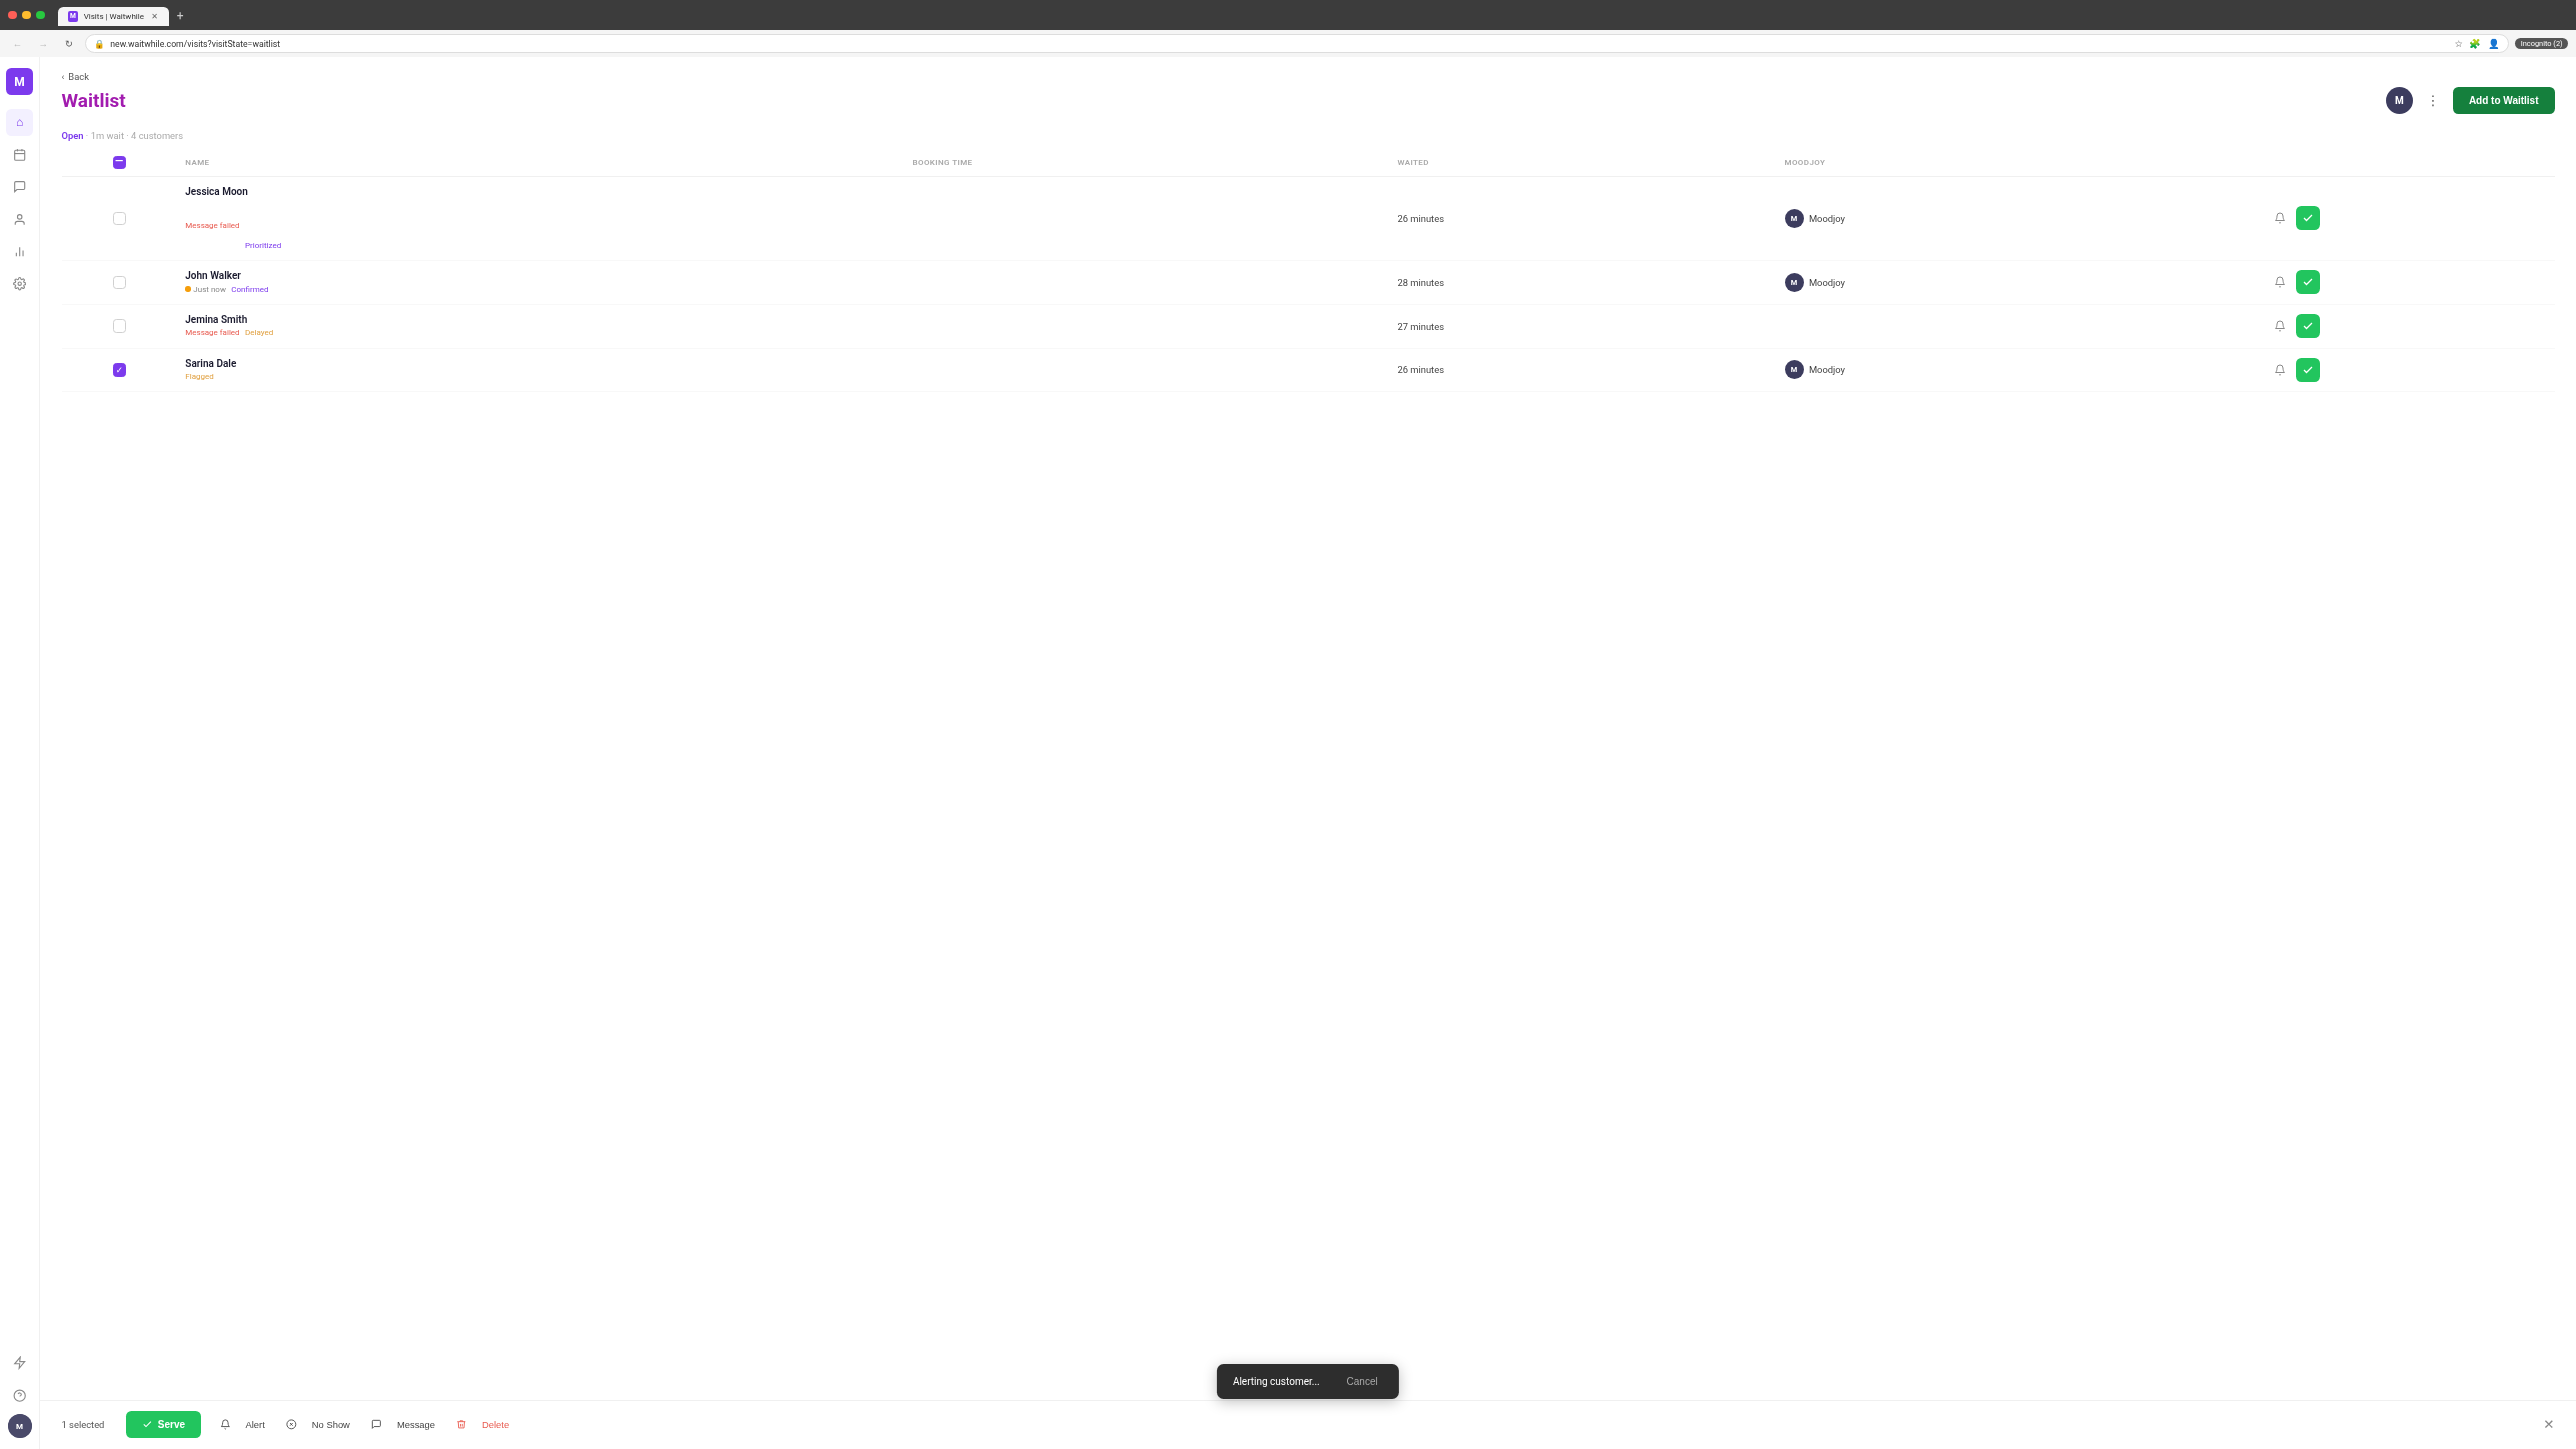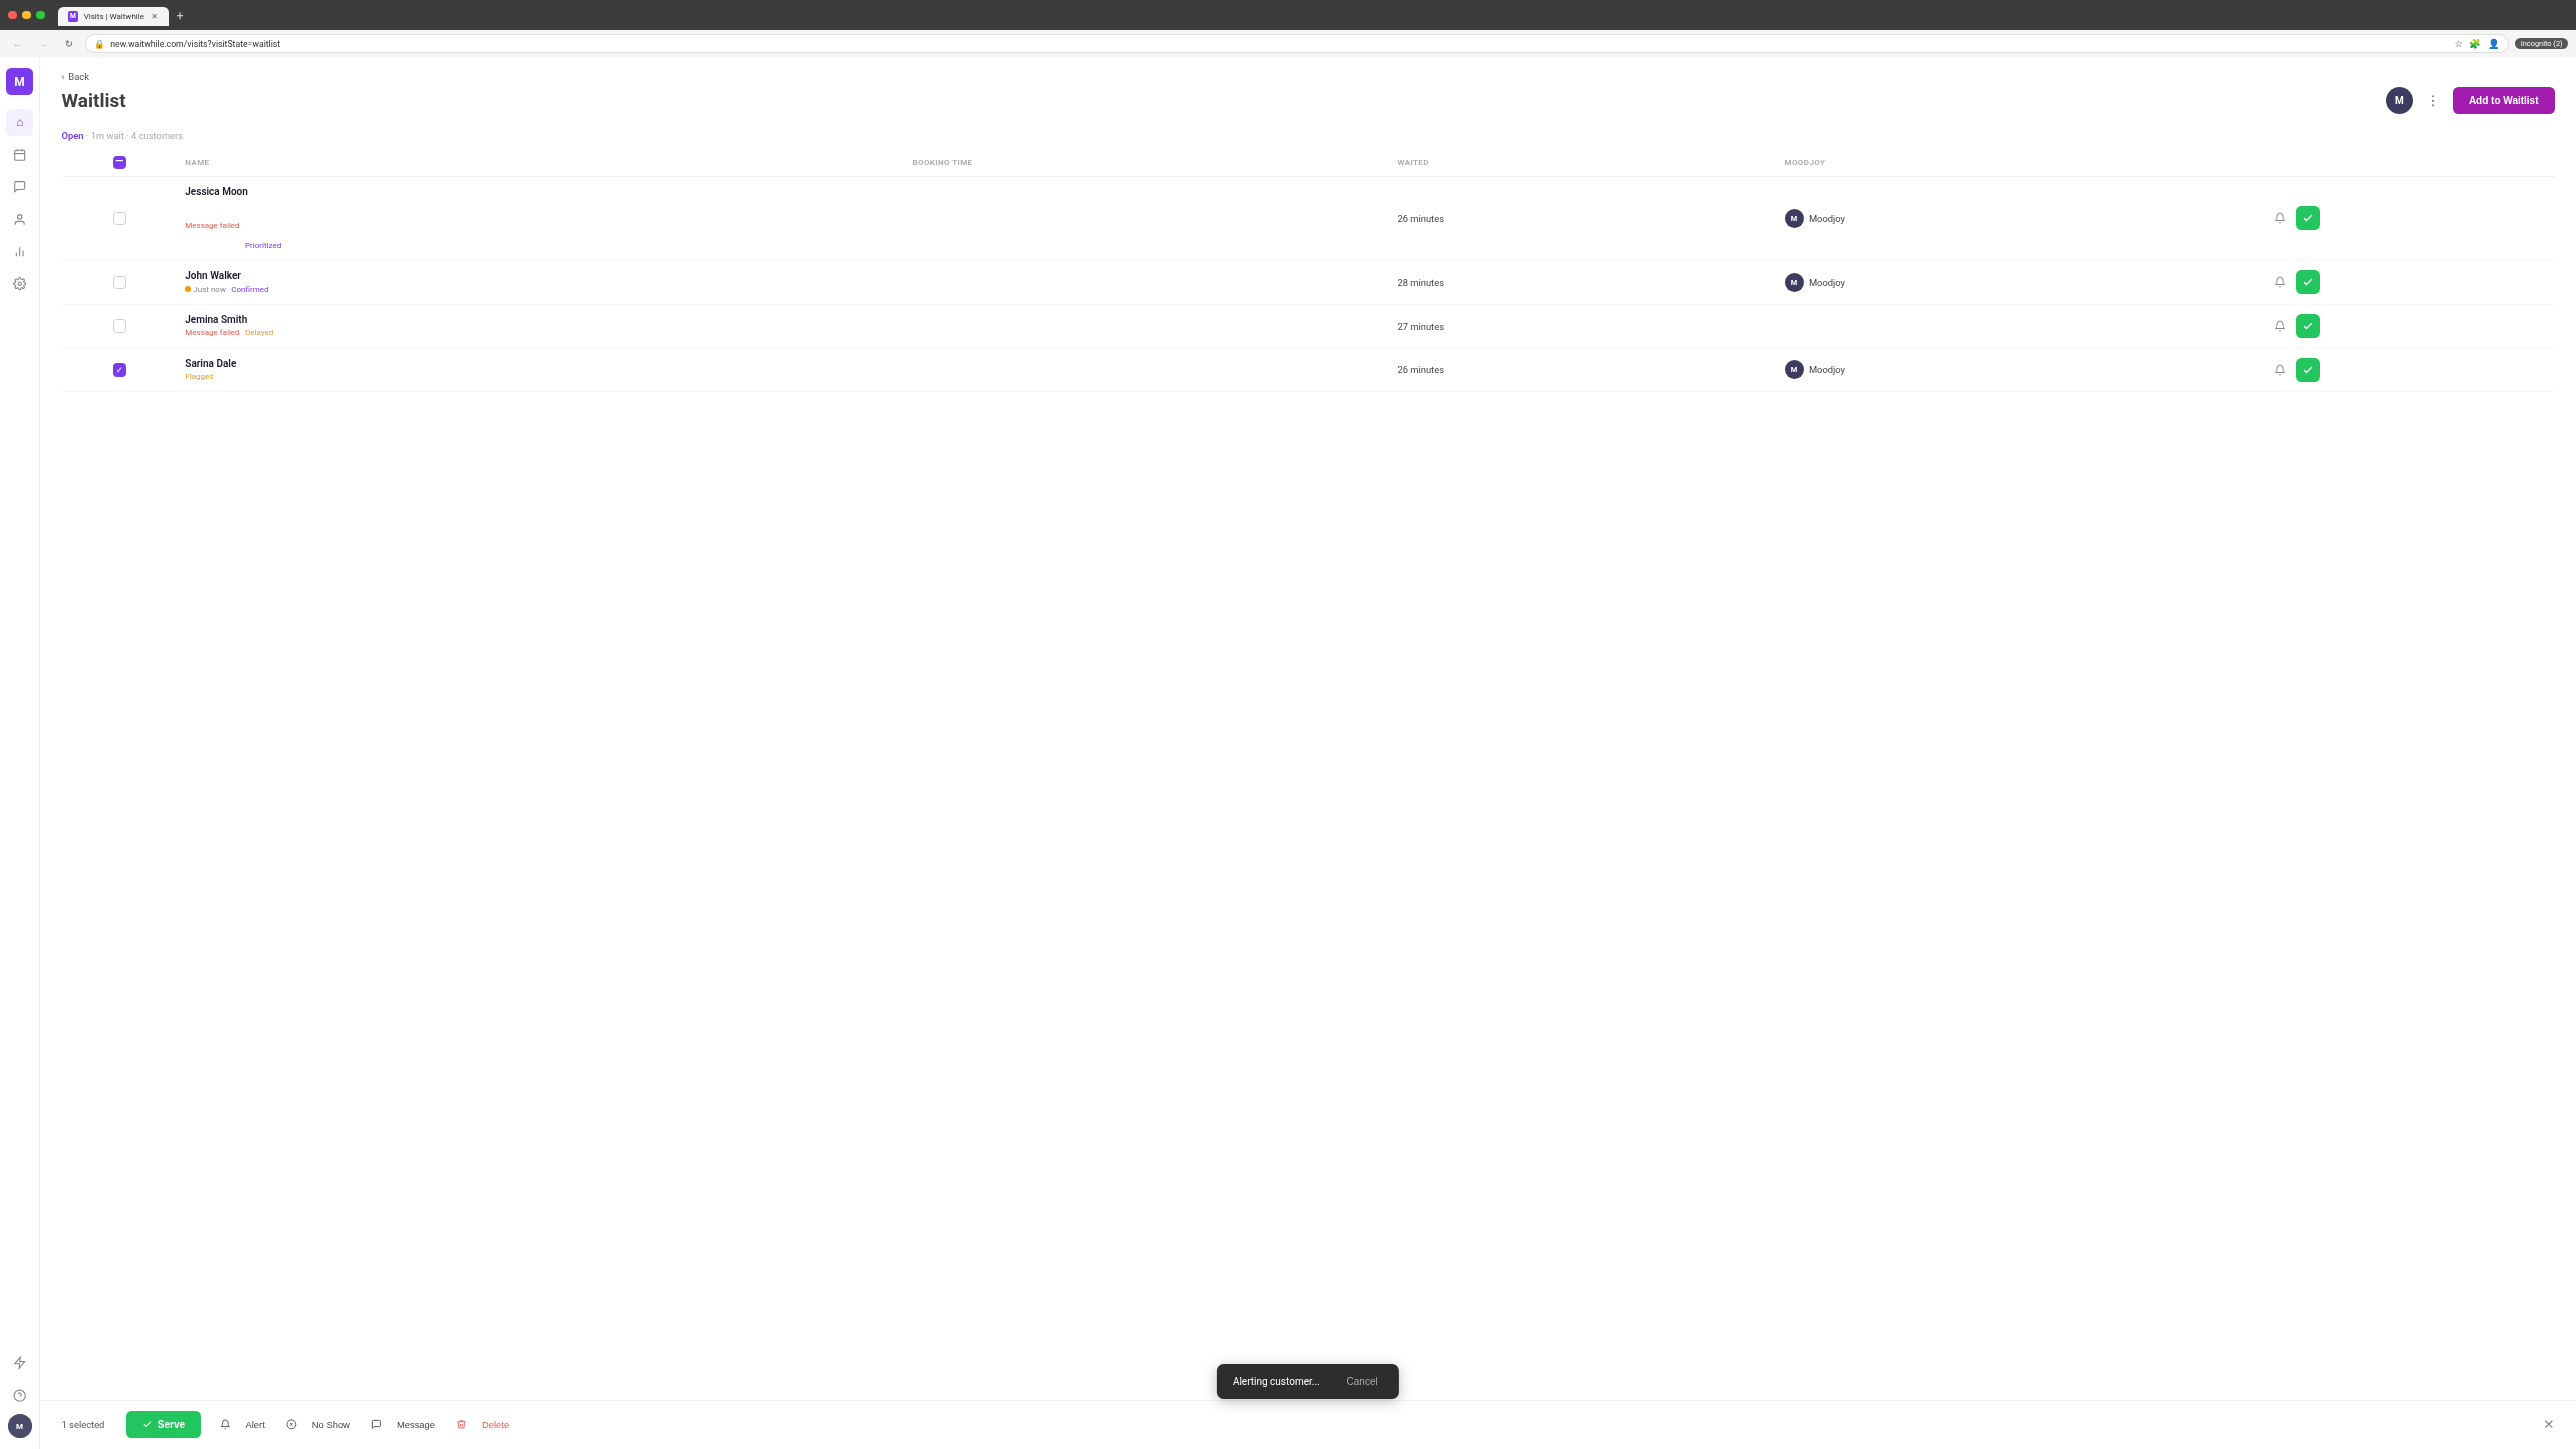--- a/index.html
+++ b/index.html
@@ -187,21 +187,21 @@
     }
     .header-row {
       display: flex;
       align-items: center;
       justify-content: space-between;
       margin-bottom: 16px;
     }
     .page-title {
       font-size: 19px;
       font-weight: 700;
-      color: #404040;
+      color: #a21caf;
     }
     .header-actions {
       display: flex;
       align-items: center;
       gap: 8px;
     }
     .user-avatar-header {
       width: 27px; height: 27px;
       border-radius: 50%;
       background: #3c3c5e;
@@ -210,21 +210,21 @@
       cursor: pointer;
     }
     .more-btn {
       width: 24px; height: 24px;
       background: none; border: none;
       cursor: pointer;
       display: flex; align-items: center; justify-content: center;
       font-size: 13.4px; color: #555; border-radius: 4px;
     }
     .add-btn {
-      background: #a21caf;
+      background: #15803d;
       color: white;
       border: none;
       padding: 8px 16px;
       border-radius: 5.4px;
       font-size: 10px;
       font-weight: 600;
       cursor: pointer;
       white-space: nowrap;
     }
 

